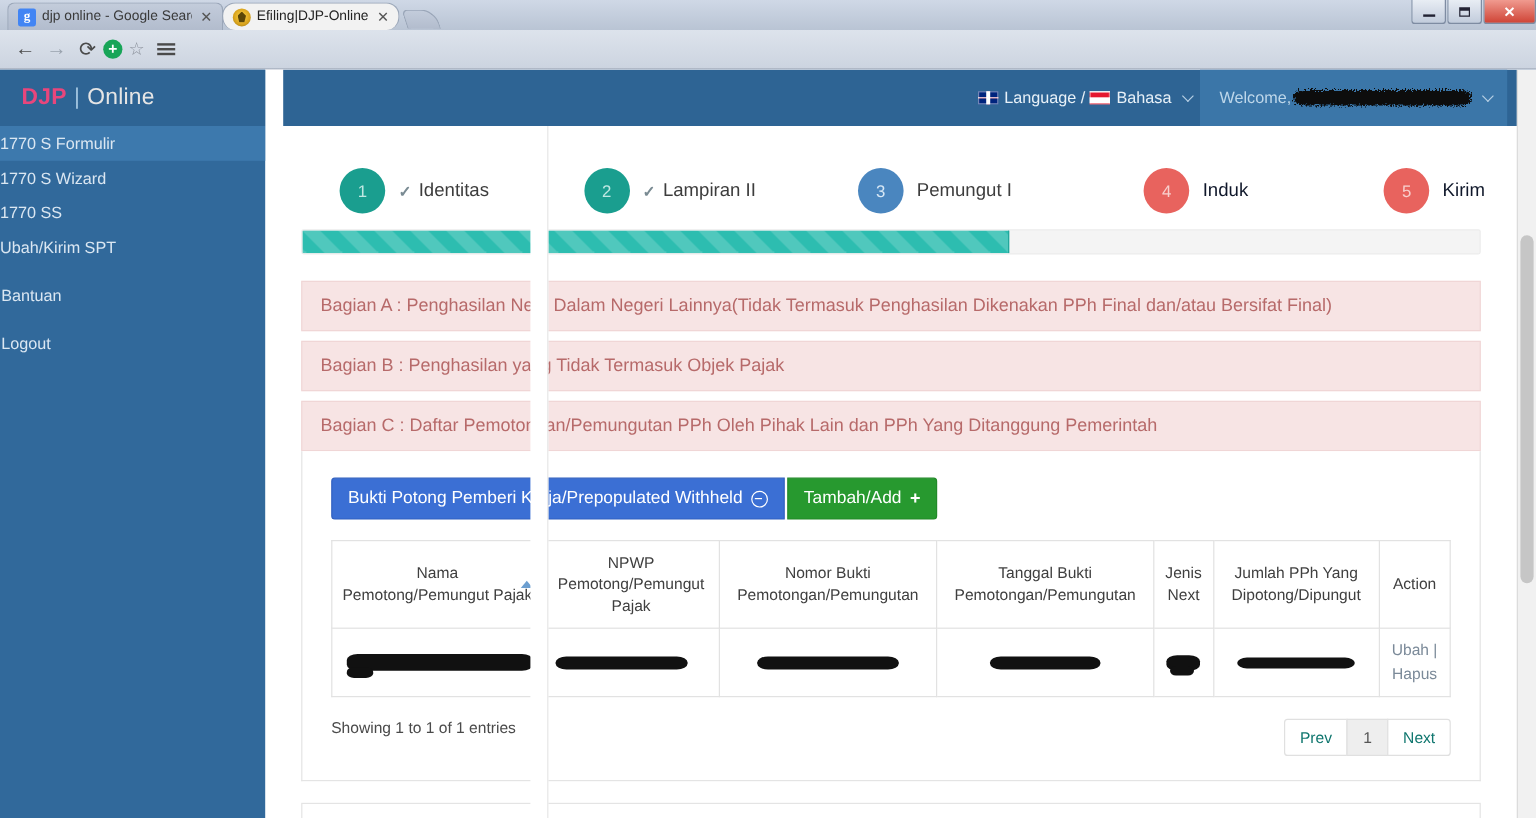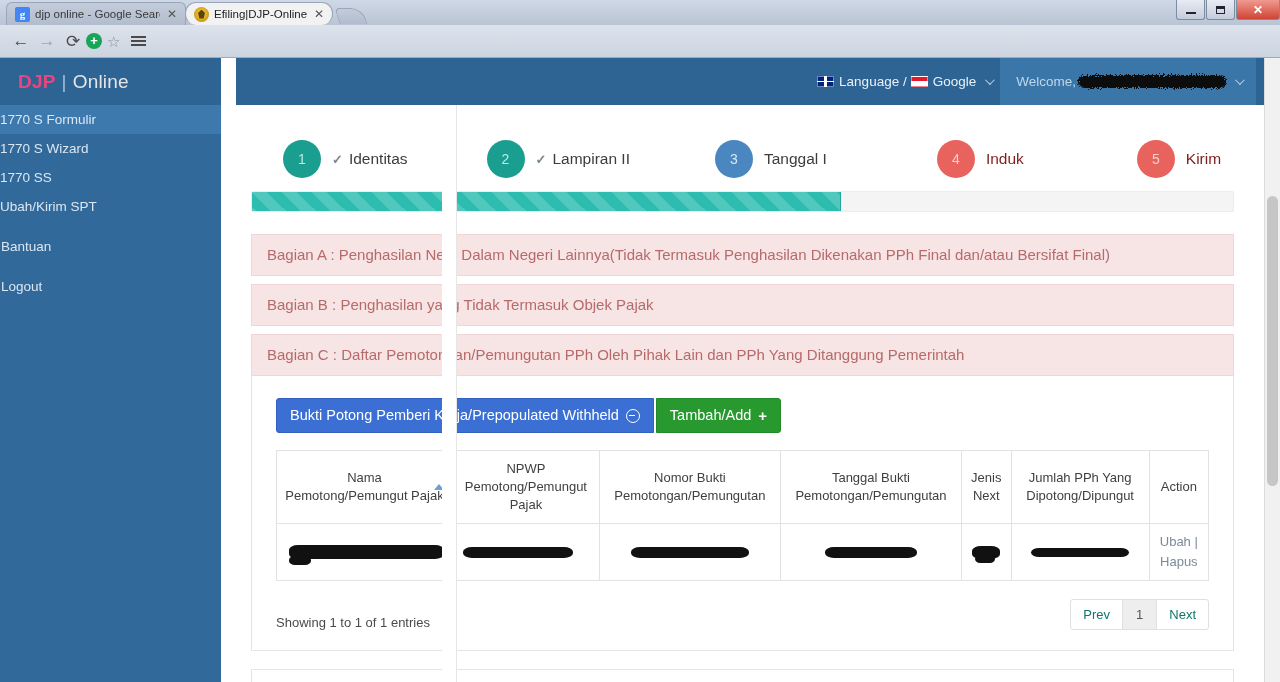--- a/index.html
+++ b/index.html
@@ -355,21 +355,21 @@
   .step-circle.current { background: #4a86bf; color: #d6e7f5; }
   .step-circle.todo { background: #e8635e; color: #f8cfcd; }
   .step-label {
     margin-left: 11px;
     font-size: 15.5px;
     color: #3d3d3d;
     display: flex;
     align-items: center;
     white-space: nowrap;
   }
-  .step-label.muted { color: #7f1d1d; }
+  .step-label.muted { color: #0f172a; }
   .check {
     color: #7a8b93;
     font-size: 13px;
     margin-right: 6px;
     font-weight: bold;
   }
   .step-gap-1 { width: 79px; }
   .step-gap-2 { width: 85px; }
   .step-gap-3 { width: 110px; }
   .step-gap-4 { width: 113px; }
@@ -502,21 +502,21 @@
   .sc5 { width: 28px; height: 13px; }
   .sc5::after {
     content:""; display:block; position: relative;
     width: 20px; height: 8px; background: #111; top: 9px; left: 3px;
     border-radius: 5px/4px;
   }
   .sc6 { width: 98px; height: 9px; }
 
   .table-foot {
     display: flex;
-    align-items: flex-end;
+    align-items: flex-start;
     justify-content: space-between;
     margin-top: 18px;
   }
   .showing-text { font-size: 13px; color: #4a4a4a; }
   .pager { display: flex; }
   .pager-btn {
     border: 1px solid #e0e0e0;
     padding: 7px 12px;
     font-size: 13px;
     color: #0f766e;
@@ -654,21 +654,21 @@
     </ul>
   </div>
 
   <div class="main-wrap">
 
     <div class="topbar">
       <div class="lang-box">
         <span class="flag flag-uk"></span>
         <span>Language /</span>
         <span class="flag flag-id"></span>
-        <span>Google</span>
+        <span>Bahasa</span>
         <span class="chev"></span>
       </div>
       <div class="welcome-box">
         <span>Welcome,</span>
         <span class="redact wobble welcome-redact"></span>
         <span class="chev"></span>
       </div>
     </div>
 
     <div class="page-edge-left"></div>
@@ -689,21 +689,21 @@
             <div class="step-circle done">2</div>
             <div class="step-label">
               <span class="check">✓</span>
               <span>Lampiran II</span>
             </div>
           </div>
           <div class="step-gap-2"></div>
           <div class="step">
             <div class="step-circle current">3</div>
             <div class="step-label">
-              <span>Tanggal I</span>
+              <span>Pemungut I</span>
             </div>
           </div>
           <div class="step-gap-3"></div>
           <div class="step">
             <div class="step-circle todo">4</div>
             <div class="step-label muted">
               <span>Induk</span>
             </div>
           </div>
           <div class="step-gap-4"></div>

